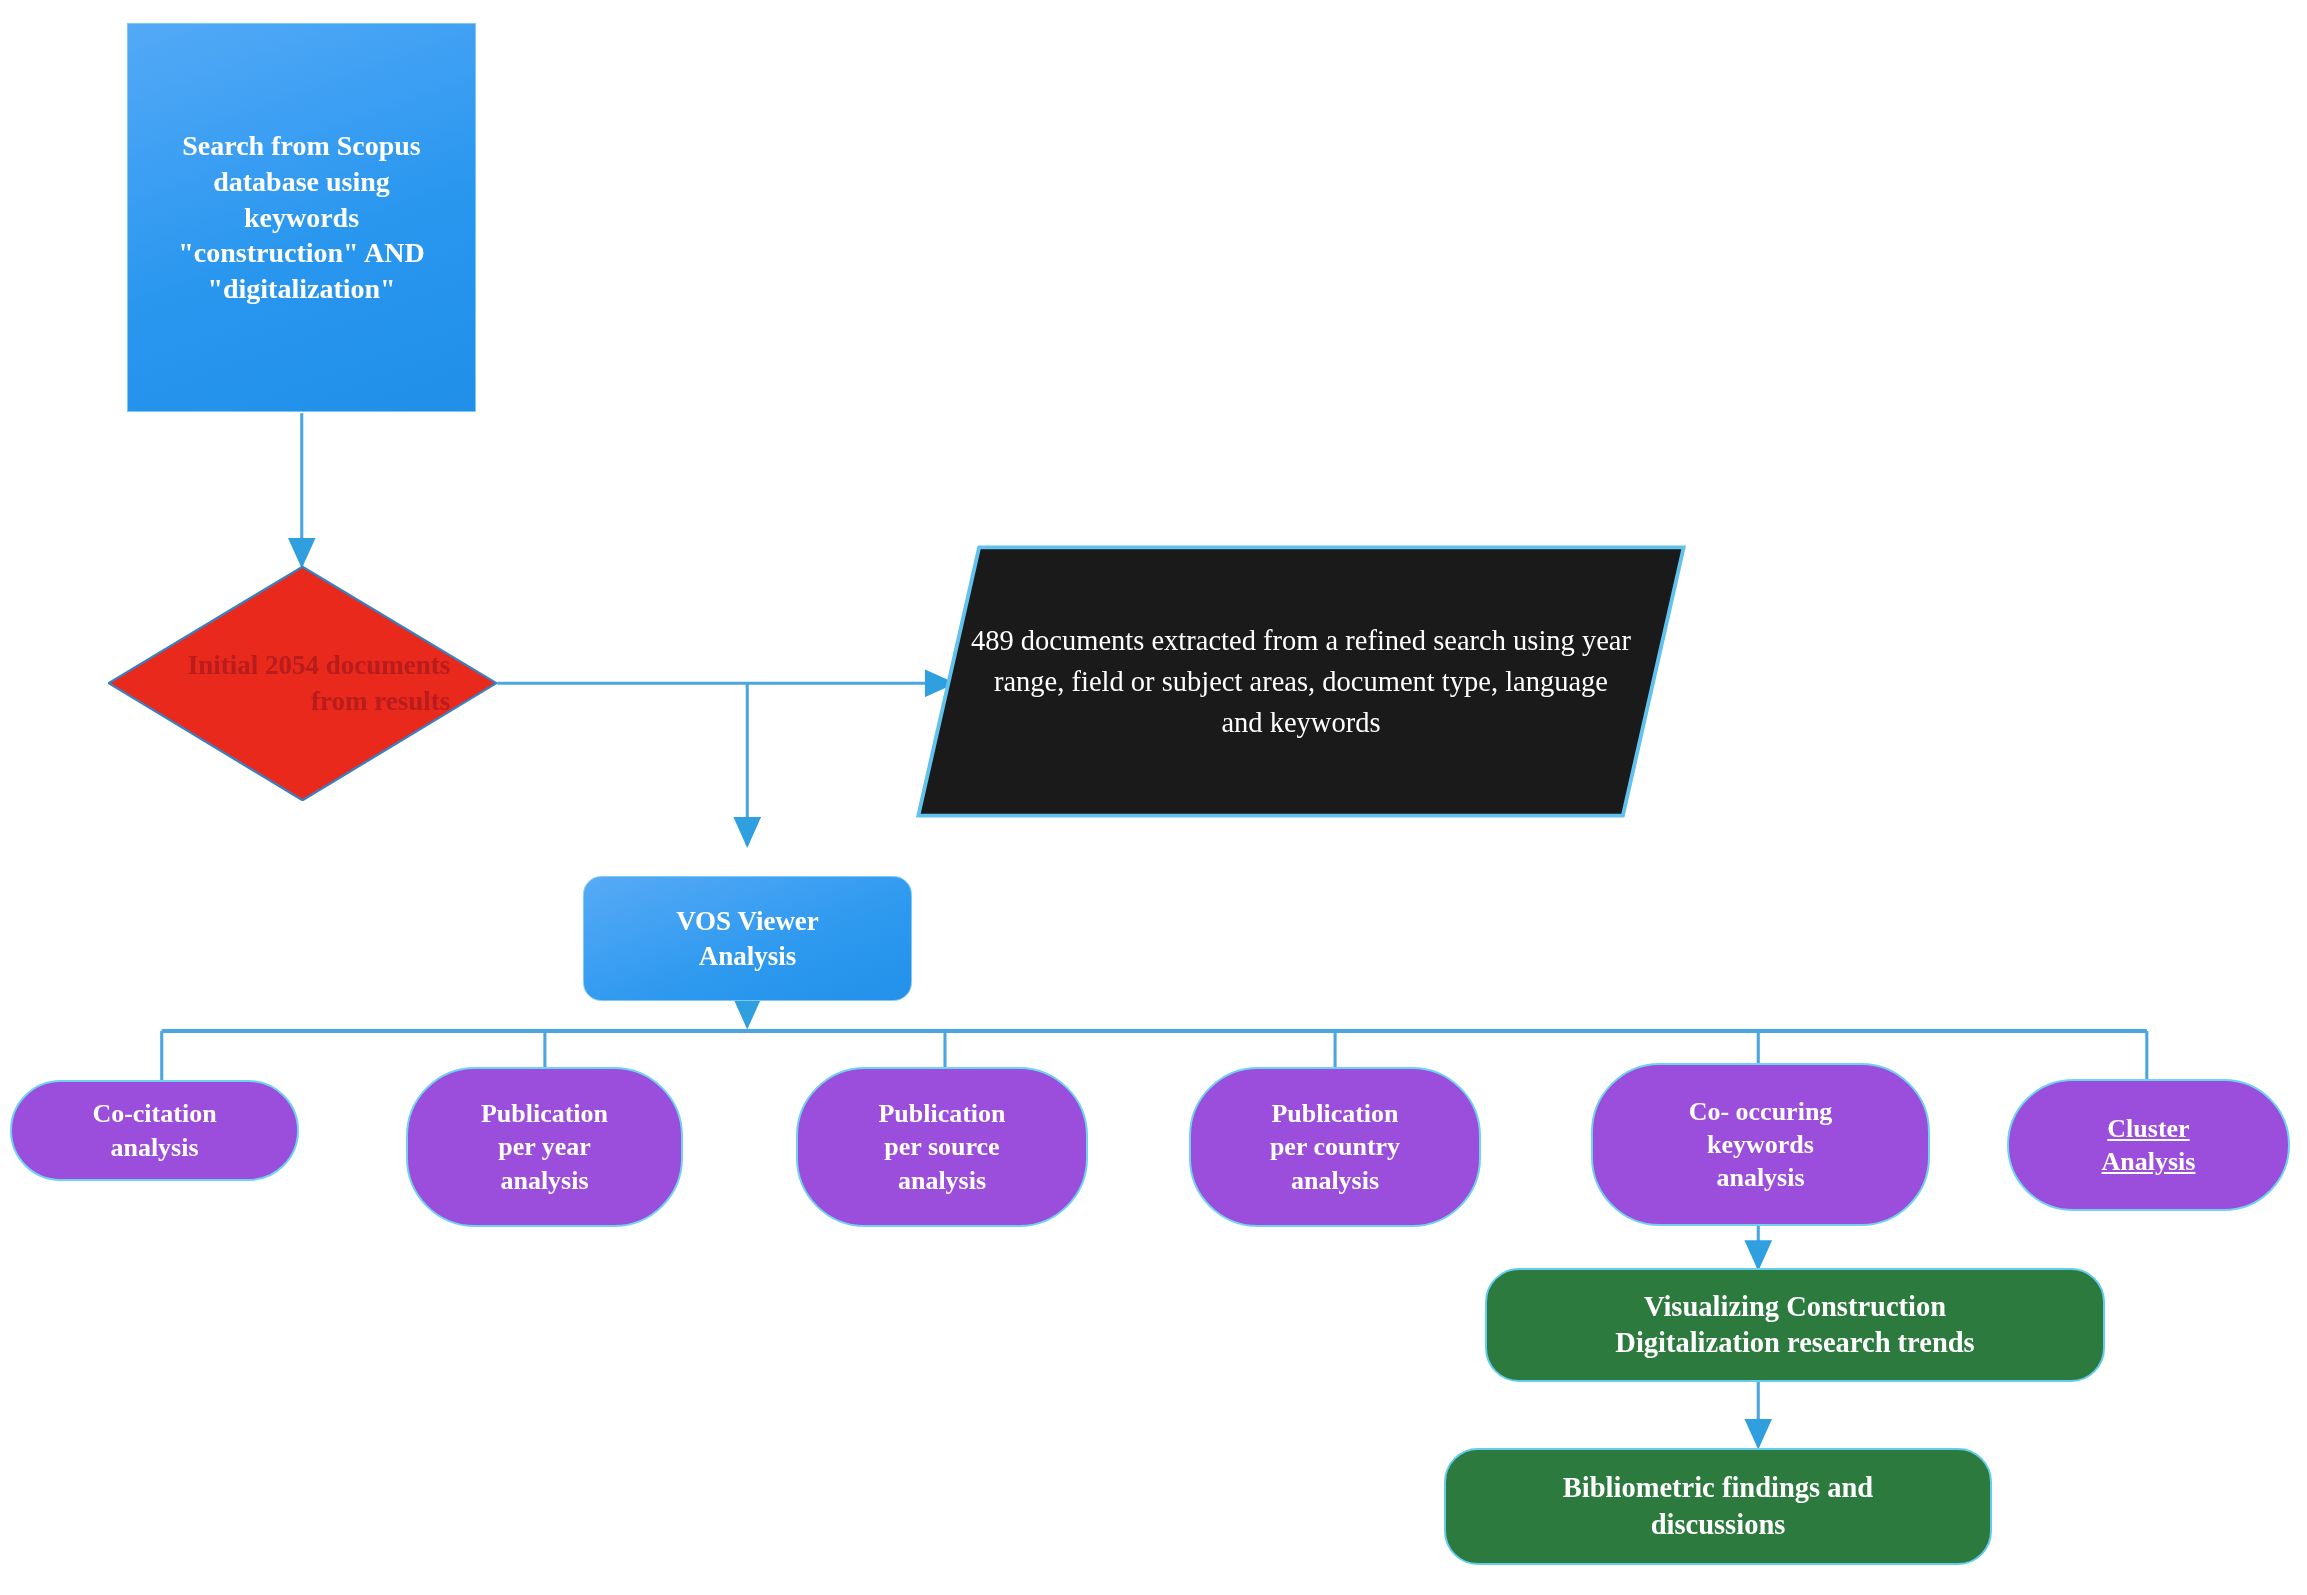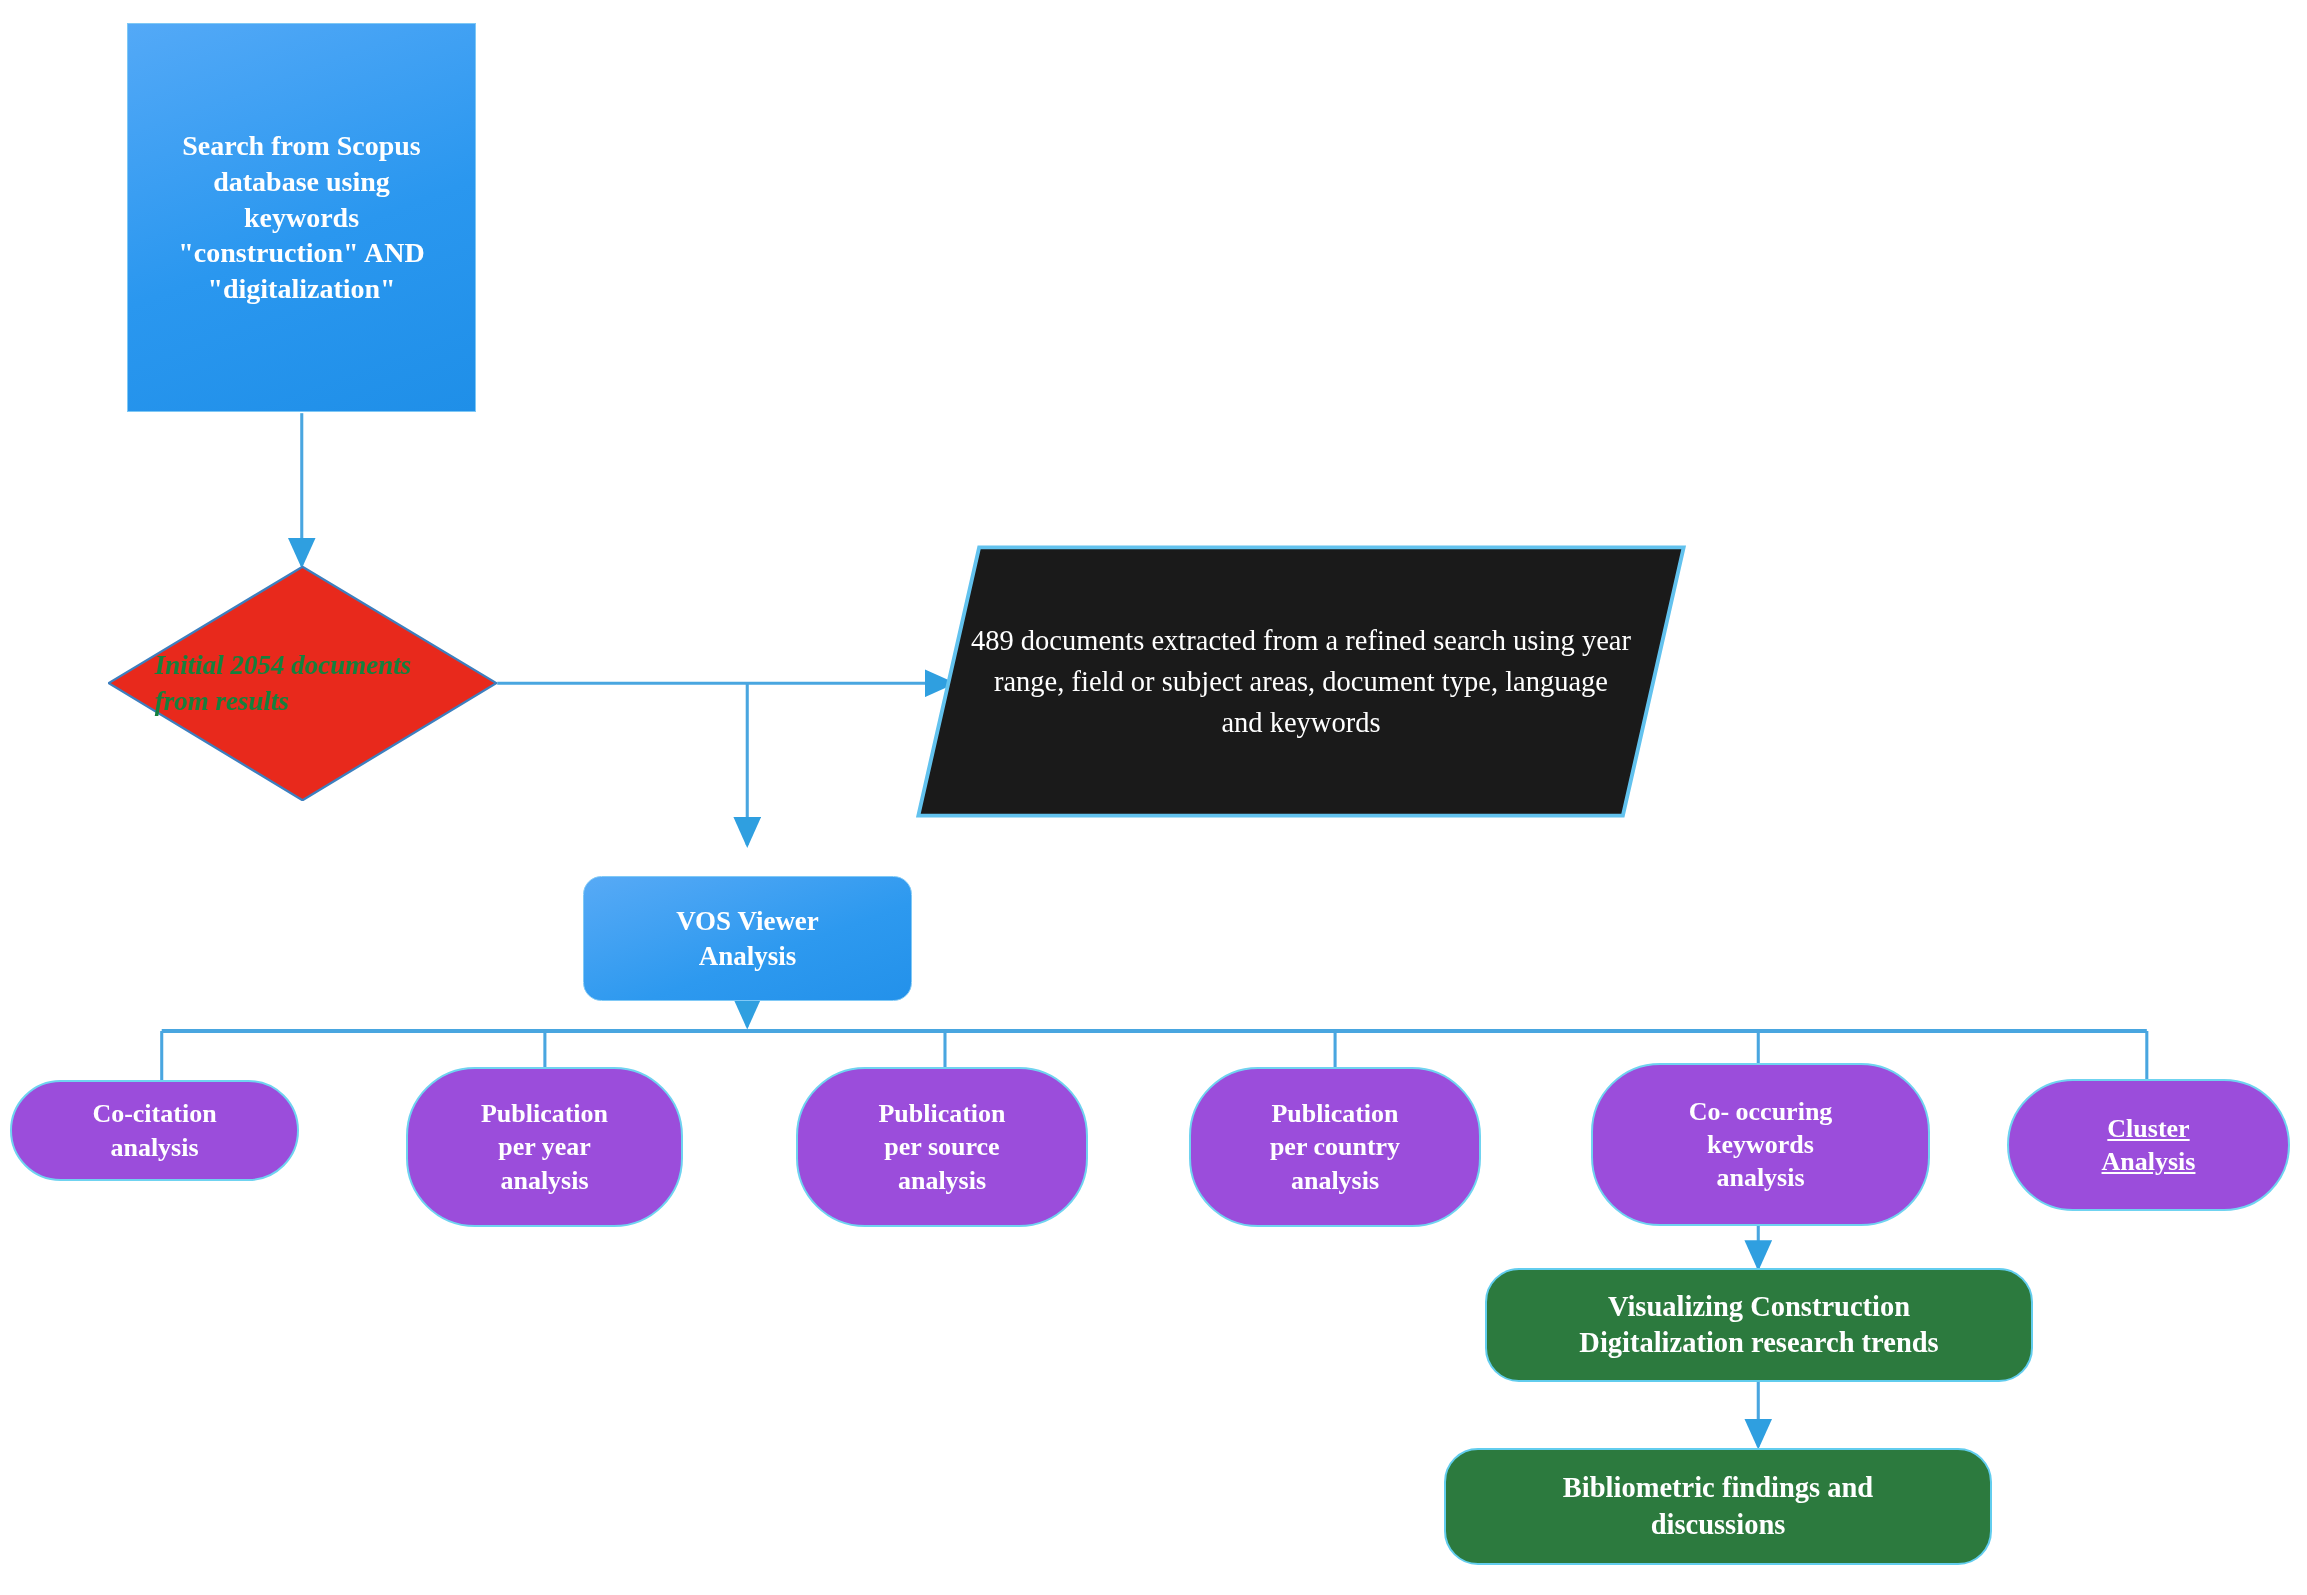--- a/index.html
+++ b/index.html
@@ -64,26 +64,25 @@
   }
   .diamond-text {
     position: absolute;
     left: 12%;
     top: 0;
     width: 76%;
     height: 100%;
     display: flex;
     align-items: center;
     justify-content: center;
-    text-align: left;
-    color: #15803d;
+    text-align: right;
+    color: #b91c1c;
     font-weight: bold;
     font-size: 27px;
     line-height: 1.3;
-    font-style: italic;
   }
 
   .para-wrap {
     position: absolute;
   }
   .para-shape {
     position: absolute;
     left: 0; top: 0;
     width: 100%; height: 100%;
   }
@@ -220,21 +219,21 @@
     <span class="label">Co- occuring
 keywords
 analysis</span>
   </div>
 
   <div class="node pill-purple" style="left:2007px; top:1079px; width:283px; height:132px;text-decoration:underline;">
     <span class="label">Cluster
 Analysis</span>
   </div>
 
-  <div class="node rr-green" style="left:1485px; top:1268px; width:548px; height:114px;">
+  <div class="node rr-green" style="left:1485px; top:1268px; width:620px; height:114px;">
     <span class="label">Visualizing Construction
 Digitalization research trends</span>
   </div>
 
   <div class="node rr-green" style="left:1444px; top:1448px; width:548px; height:117px;">
     <span class="label">Bibliometric findings and
 discussions</span>
   </div>
 
 </div>

